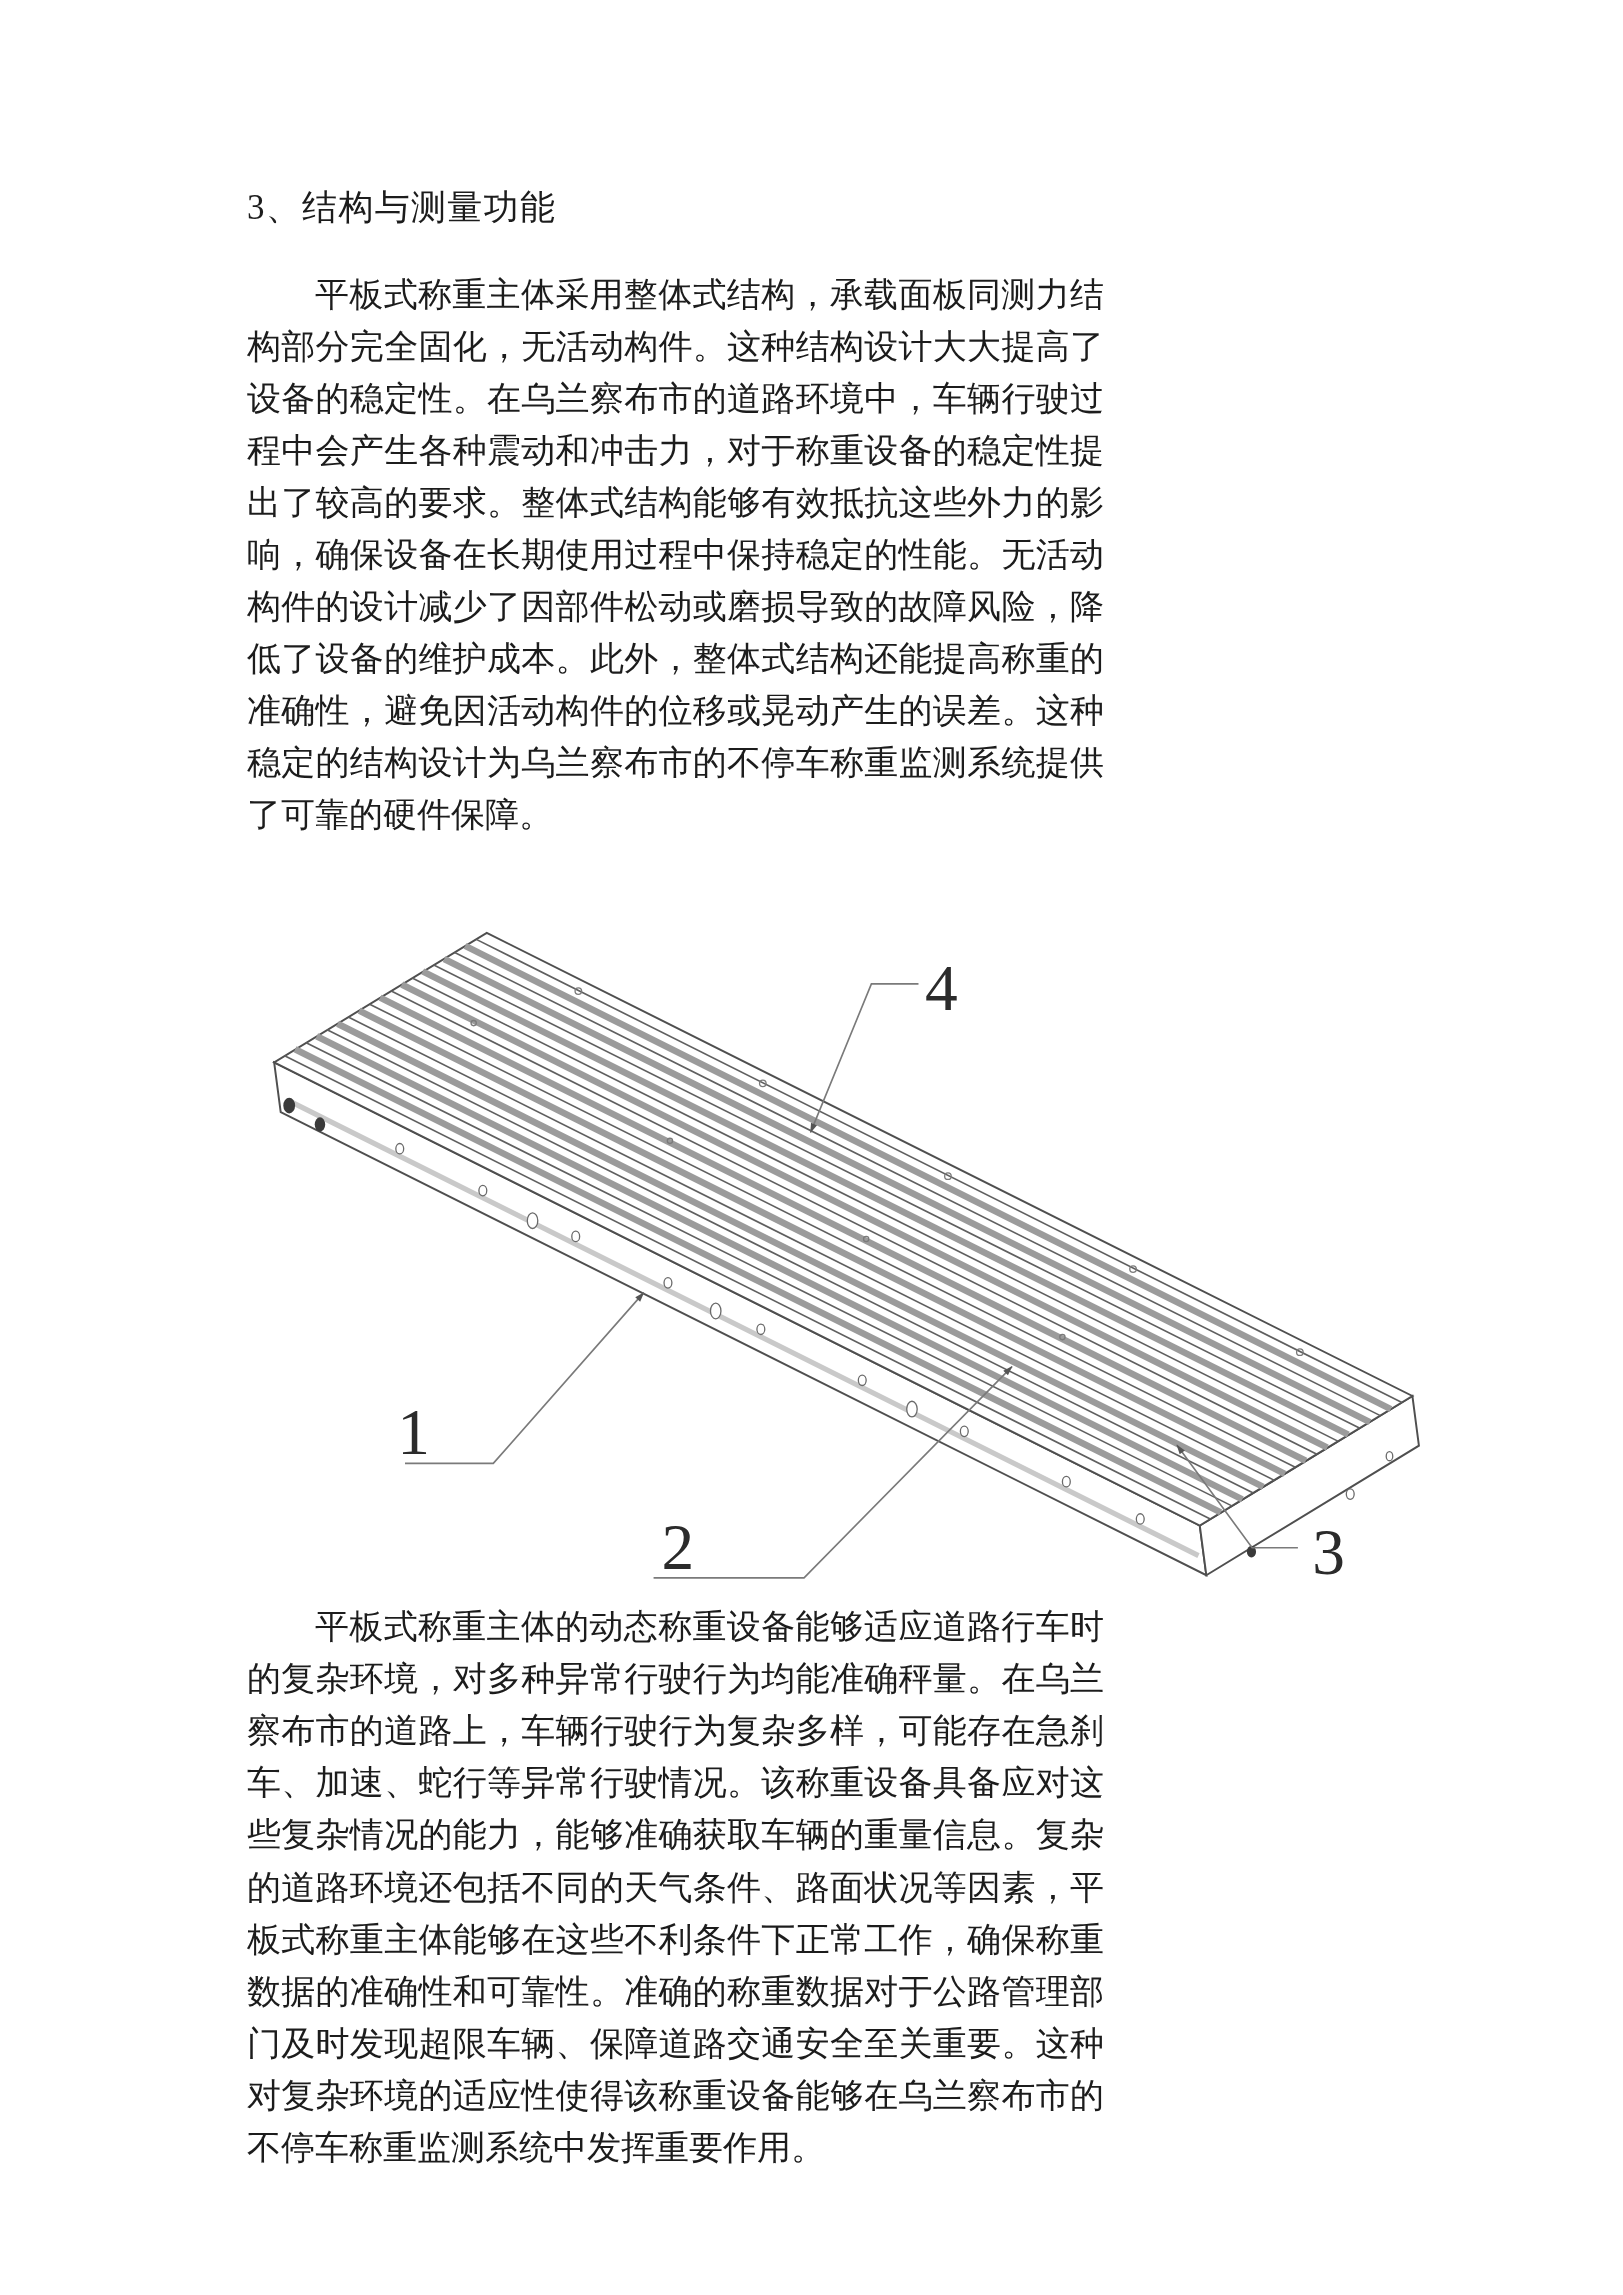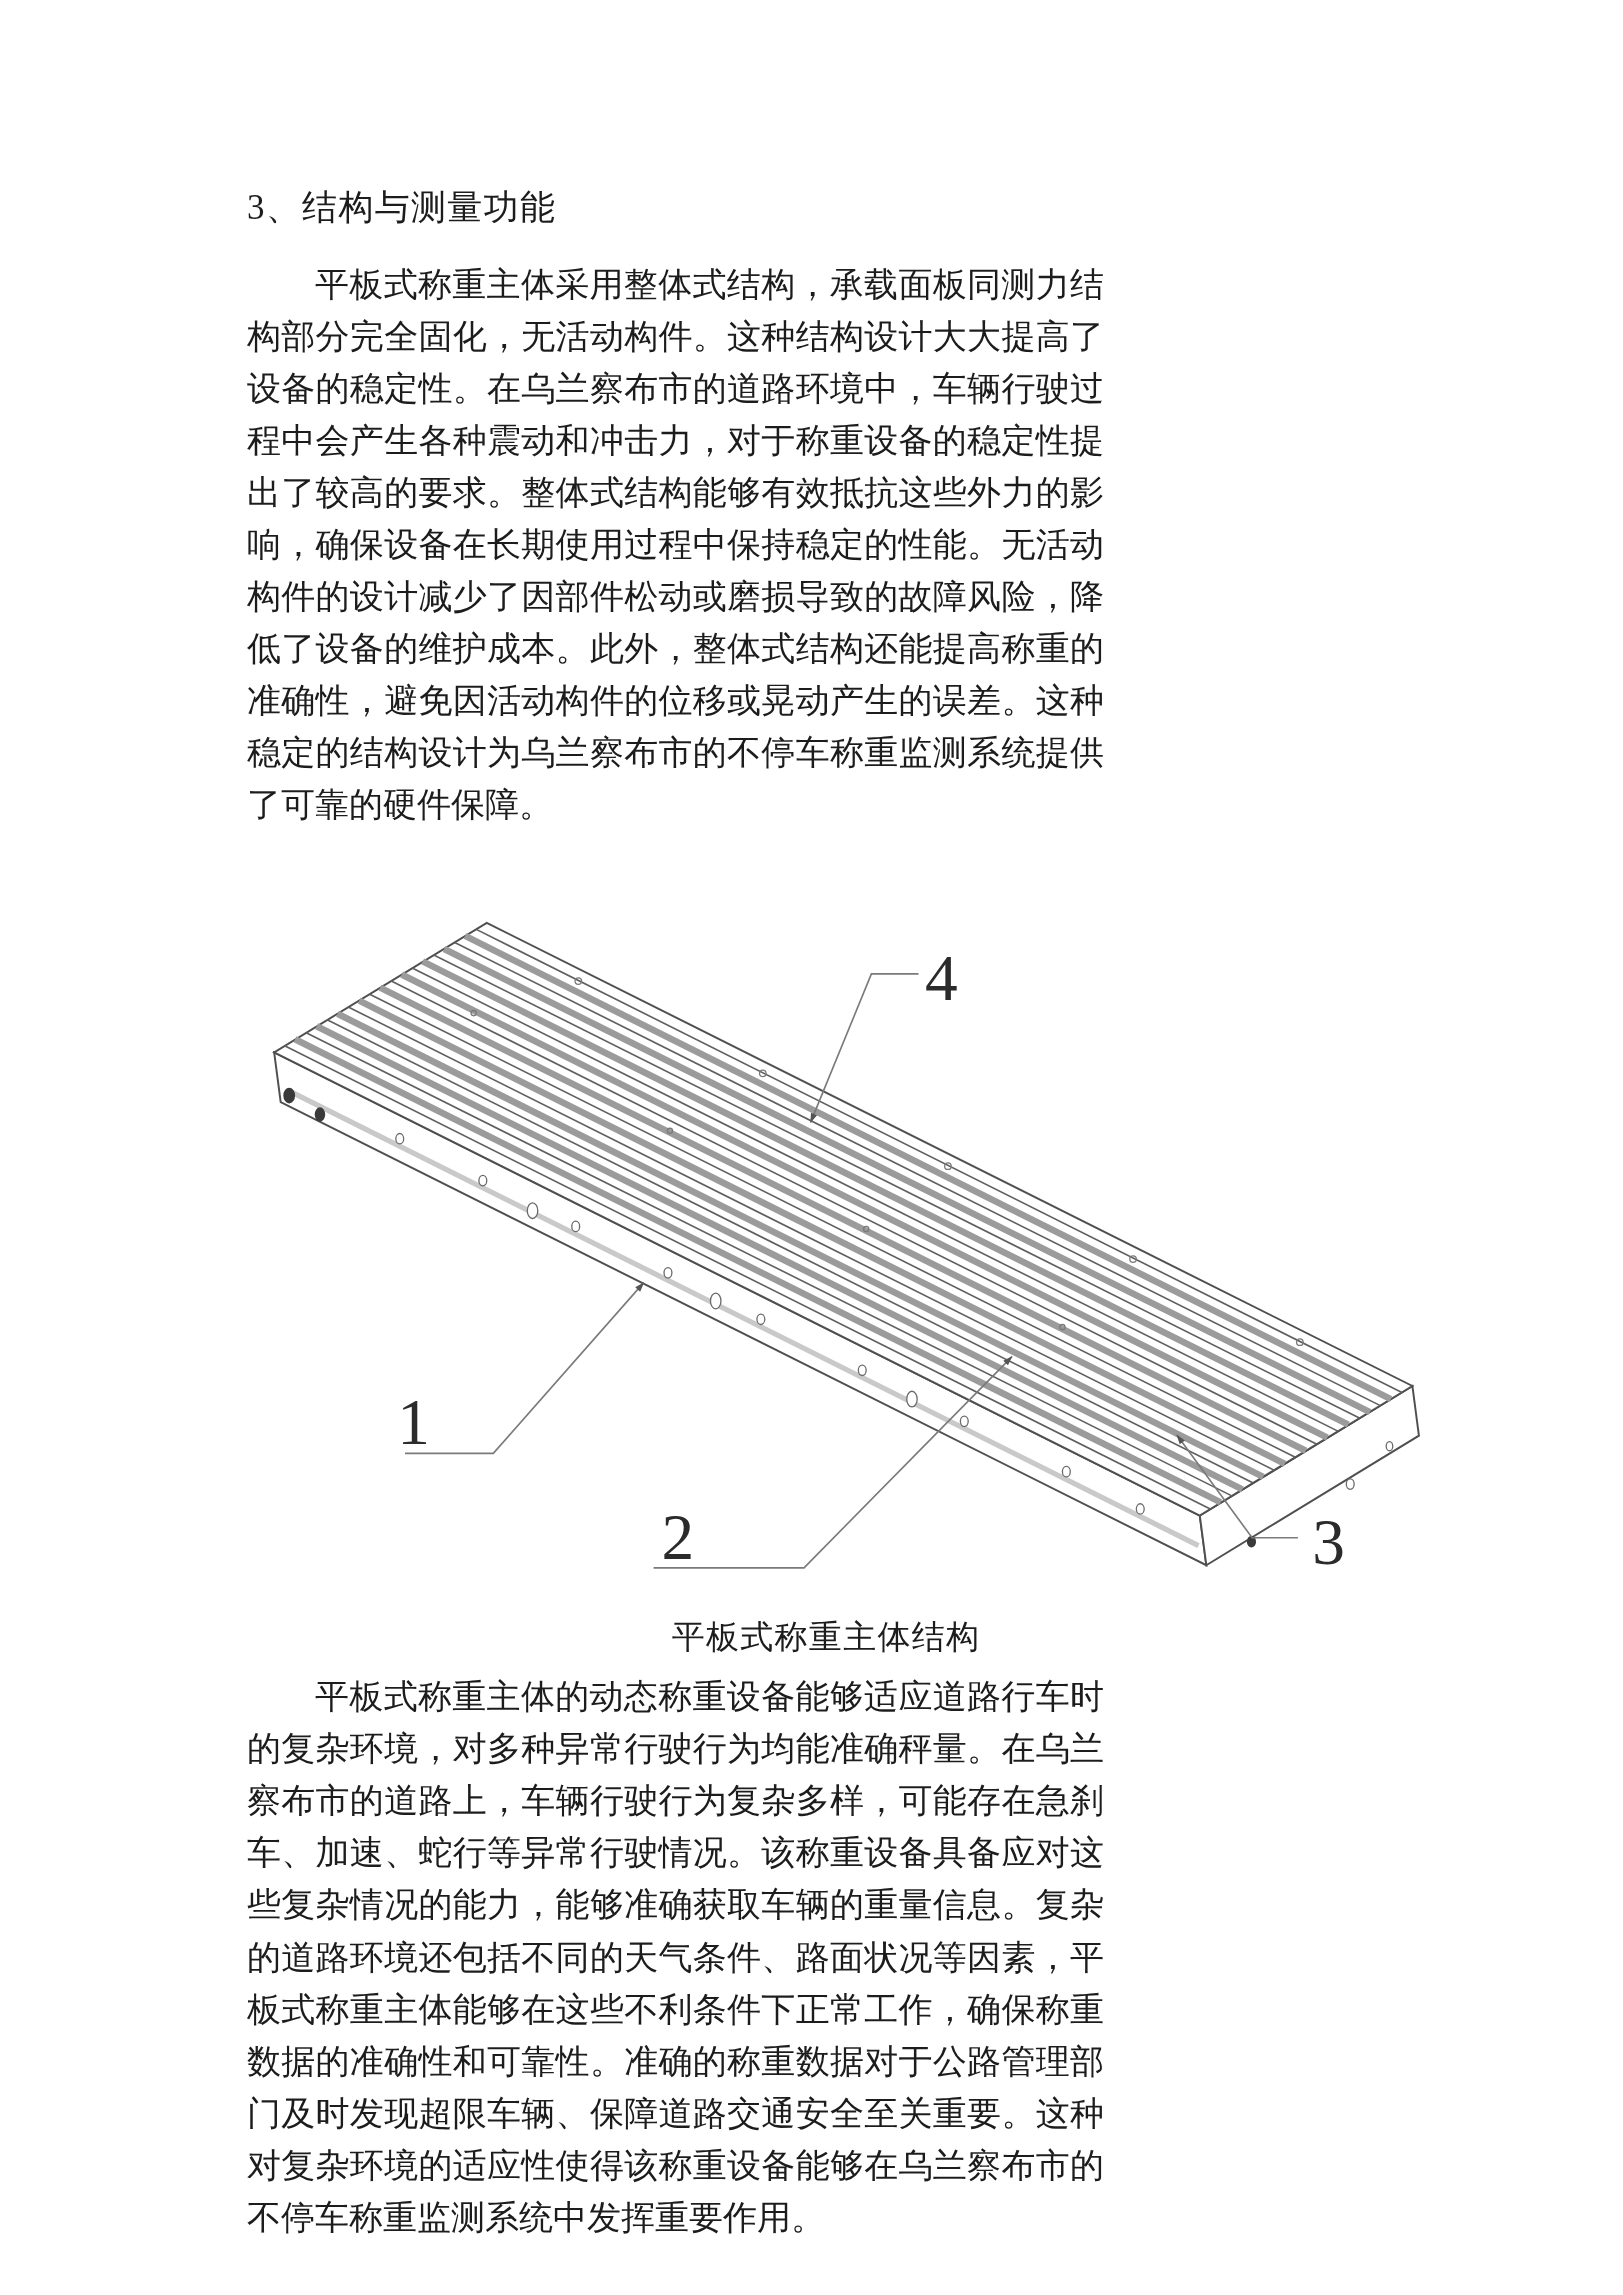--- a/index.html
+++ b/index.html
@@ -28,21 +28,21 @@
     white-space: nowrap;
   }
   .para {
     font-size: 34px;
     line-height: 1.53;
     text-align: justify;
     text-justify: inter-ideograph;
     text-indent: 2em;
     margin: 0;
   }
-  .para-1 { margin-top: 31px; }
+  .para-1 { margin-top: 41px; }
   .para-2 { margin-top: 14px; }
   .figure-wrap {
     position: relative;
     margin-top: 84px;
     margin-left: 3.9px;
     width: 1178px;
     height: 662px;
   }
   .figure-wrap svg {
     position: absolute;
@@ -162,18 +162,17 @@
         <polyline class="leader" points="1600,952 1530,952 1415,795" marker-end="url(#arr)"></polyline>
       </g>
 
       <text class="part-num" x="1030" y="130" text-anchor="start">4</text>
       <text class="part-num" x="248" y="808" text-anchor="middle">1</text>
       <text class="part-num" x="652" y="985" text-anchor="middle">2</text>
       <text class="part-num" x="1647" y="992" text-anchor="middle">3</text>
     </svg>
   </div>
 
-  <div class="figure-caption">平板式称重主体结构</div>
 
   <p class="para para-2">平板式称重主体的动态称重设备能够适应道路行车时的复杂环境，对多种异常行驶行为均能准确秤量。在乌兰察布市的道路上，车辆行驶行为复杂多样，可能存在急刹车、加速、蛇行等异常行驶情况。该称重设备具备应对这些复杂情况的能力，能够准确获取车辆的重量信息。复杂的道路环境还包括不同的天气条件、路面状况等因素，平板式称重主体能够在这些不利条件下正常工作，确保称重数据的准确性和可靠性。准确的称重数据对于公路管理部门及时发现超限车辆、保障道路交通安全至关重要。这种对复杂环境的适应性使得该称重设备能够在乌兰察布市的不停车称重监测系统中发挥重要作用。</p>
 
 </div>
 
 
 </body></html>

